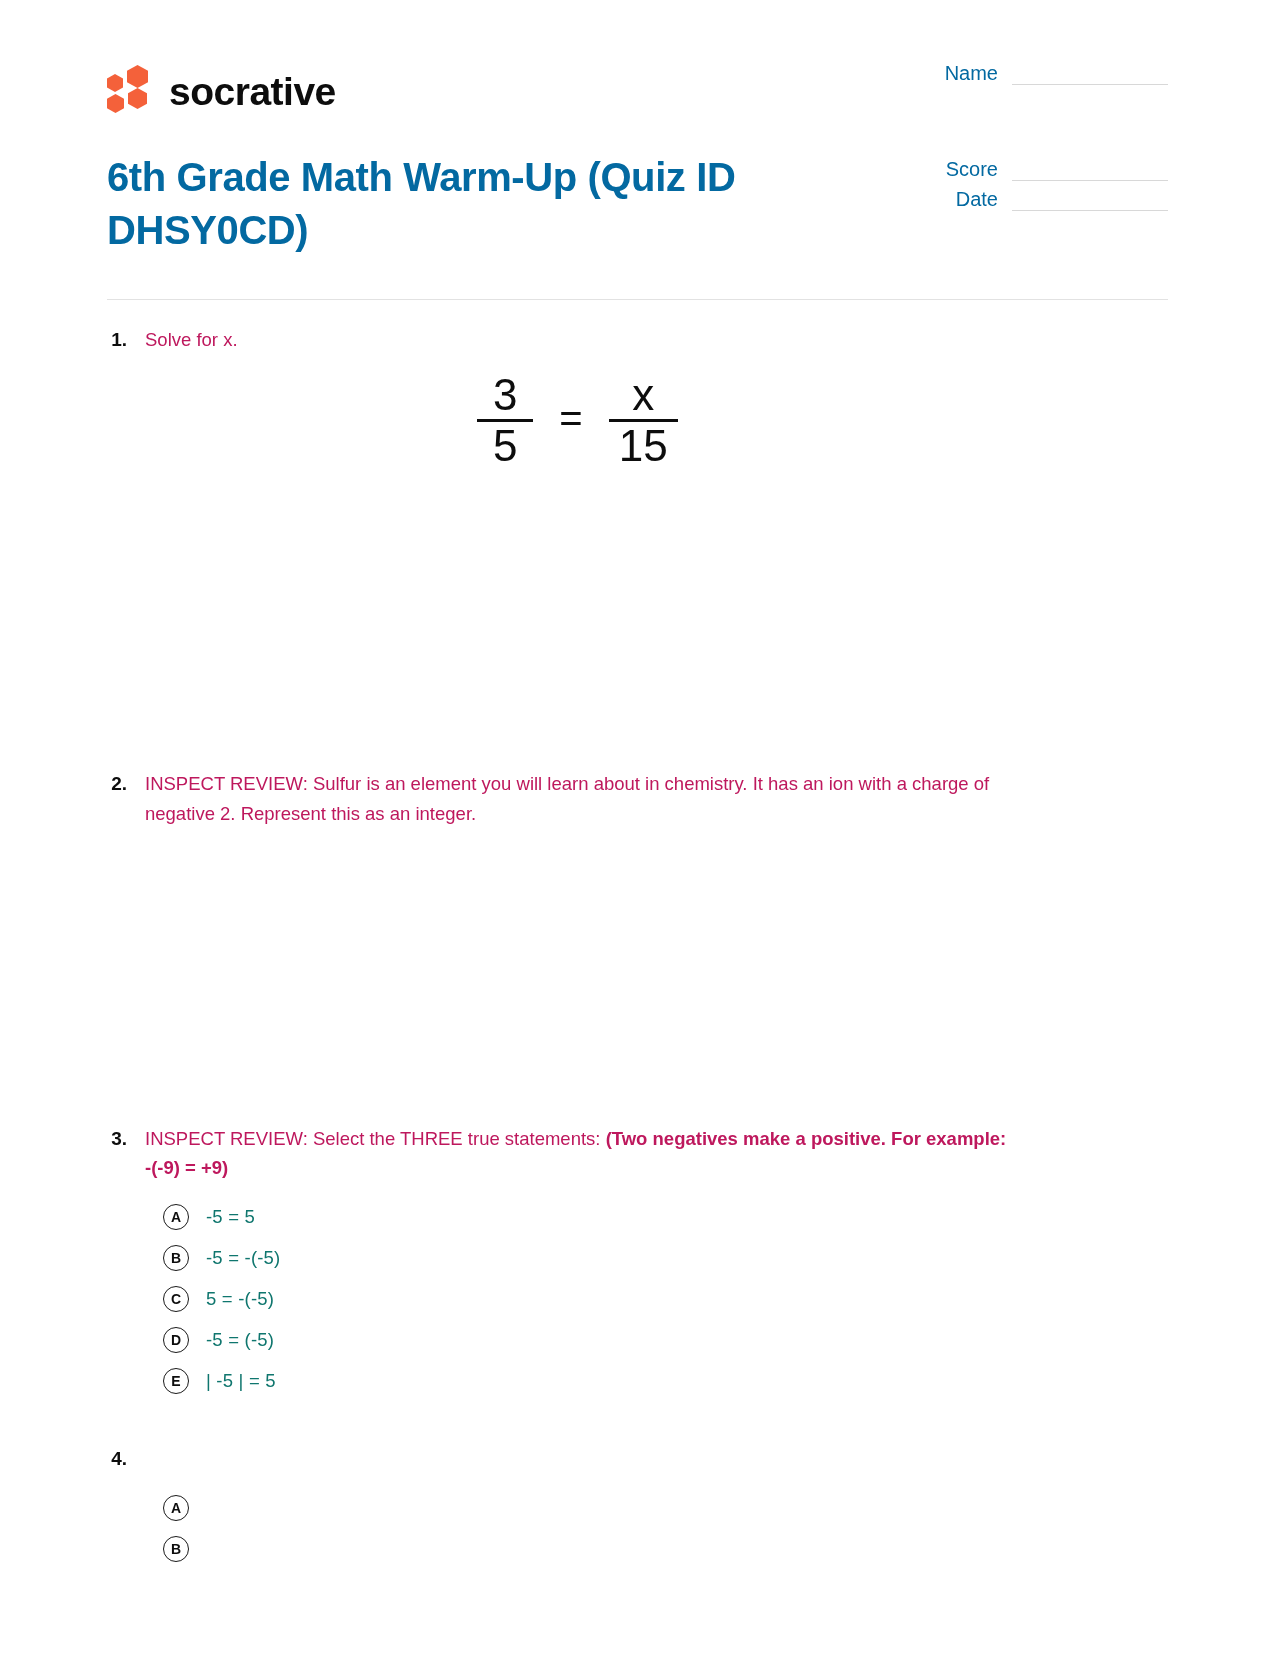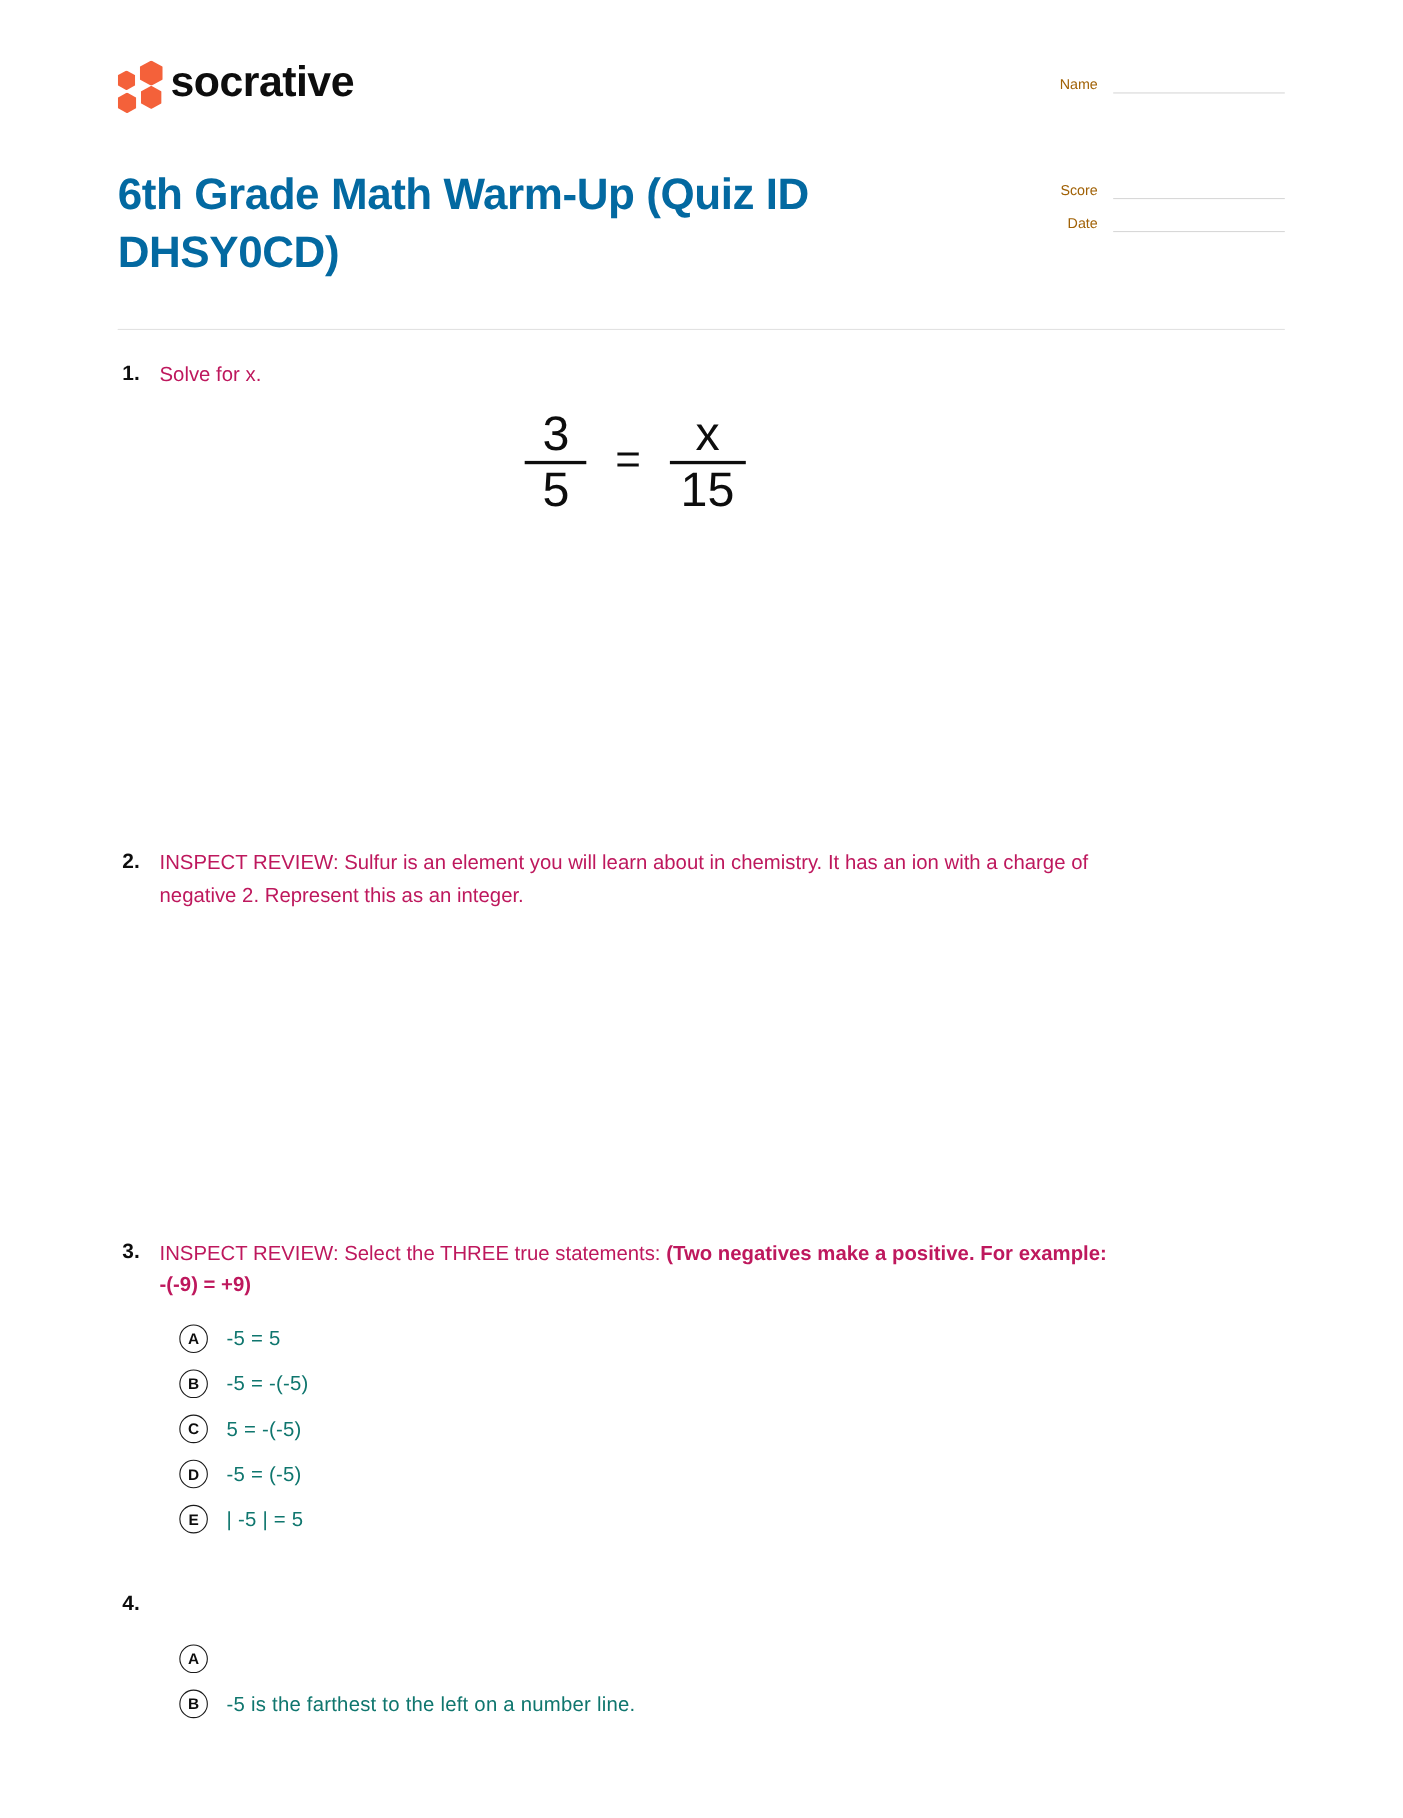--- a/index.html
+++ b/index.html
@@ -26,23 +26,24 @@
   .header {
     position: absolute;
     left: 107px;
     top: 55px;
     right: 107px;
     height: 210px;
   }
   .brand {
     position: absolute;
     left: 0;
-    top: 0;
-    display: flex;
-    align-items: flex-start;
+    top: 10px;
+    display: flex;
+    align-items: center;
+    gap: 14px;
   }
   .brand-mark {
     width: 48px;
     height: 52px;
     position: relative;
   }
   .hex {
     position: absolute;
     background: #f4613a;
     width: 19px;
@@ -67,22 +68,22 @@
     top: 0;
     width: 290px;
   }
   .field-row {
     display: flex;
     align-items: flex-end;
     justify-content: flex-end;
     height: 30px;
   }
   .field-label {
-    font-size: 13px;
-    color: #a16207;
+    font-size: 20px;
+    color: #0369a1;
     padding-right: 14px;
     white-space: nowrap;
     line-height: 1;
     padding-bottom: 2px;
   }
   .field-line {
     width: 156px;
     border-bottom: 1.5px solid #d8d8d8;
     height: 16px;
   }
@@ -312,19 +313,18 @@
     <div class="question">
       <div class="q-head">
         <div class="q-num">4.</div>
       </div>
       <div class="options">
         <div class="option">
           <span class="opt-bubble">A</span>
         </div>
         <div class="option">
           <span class="opt-bubble">B</span>
-          <span class="opt-text">-5 is the farthest to the left on a number line.</span>
         </div>
       </div>
     </div>
 
   </div>
 </div>
 
 </body></html>

